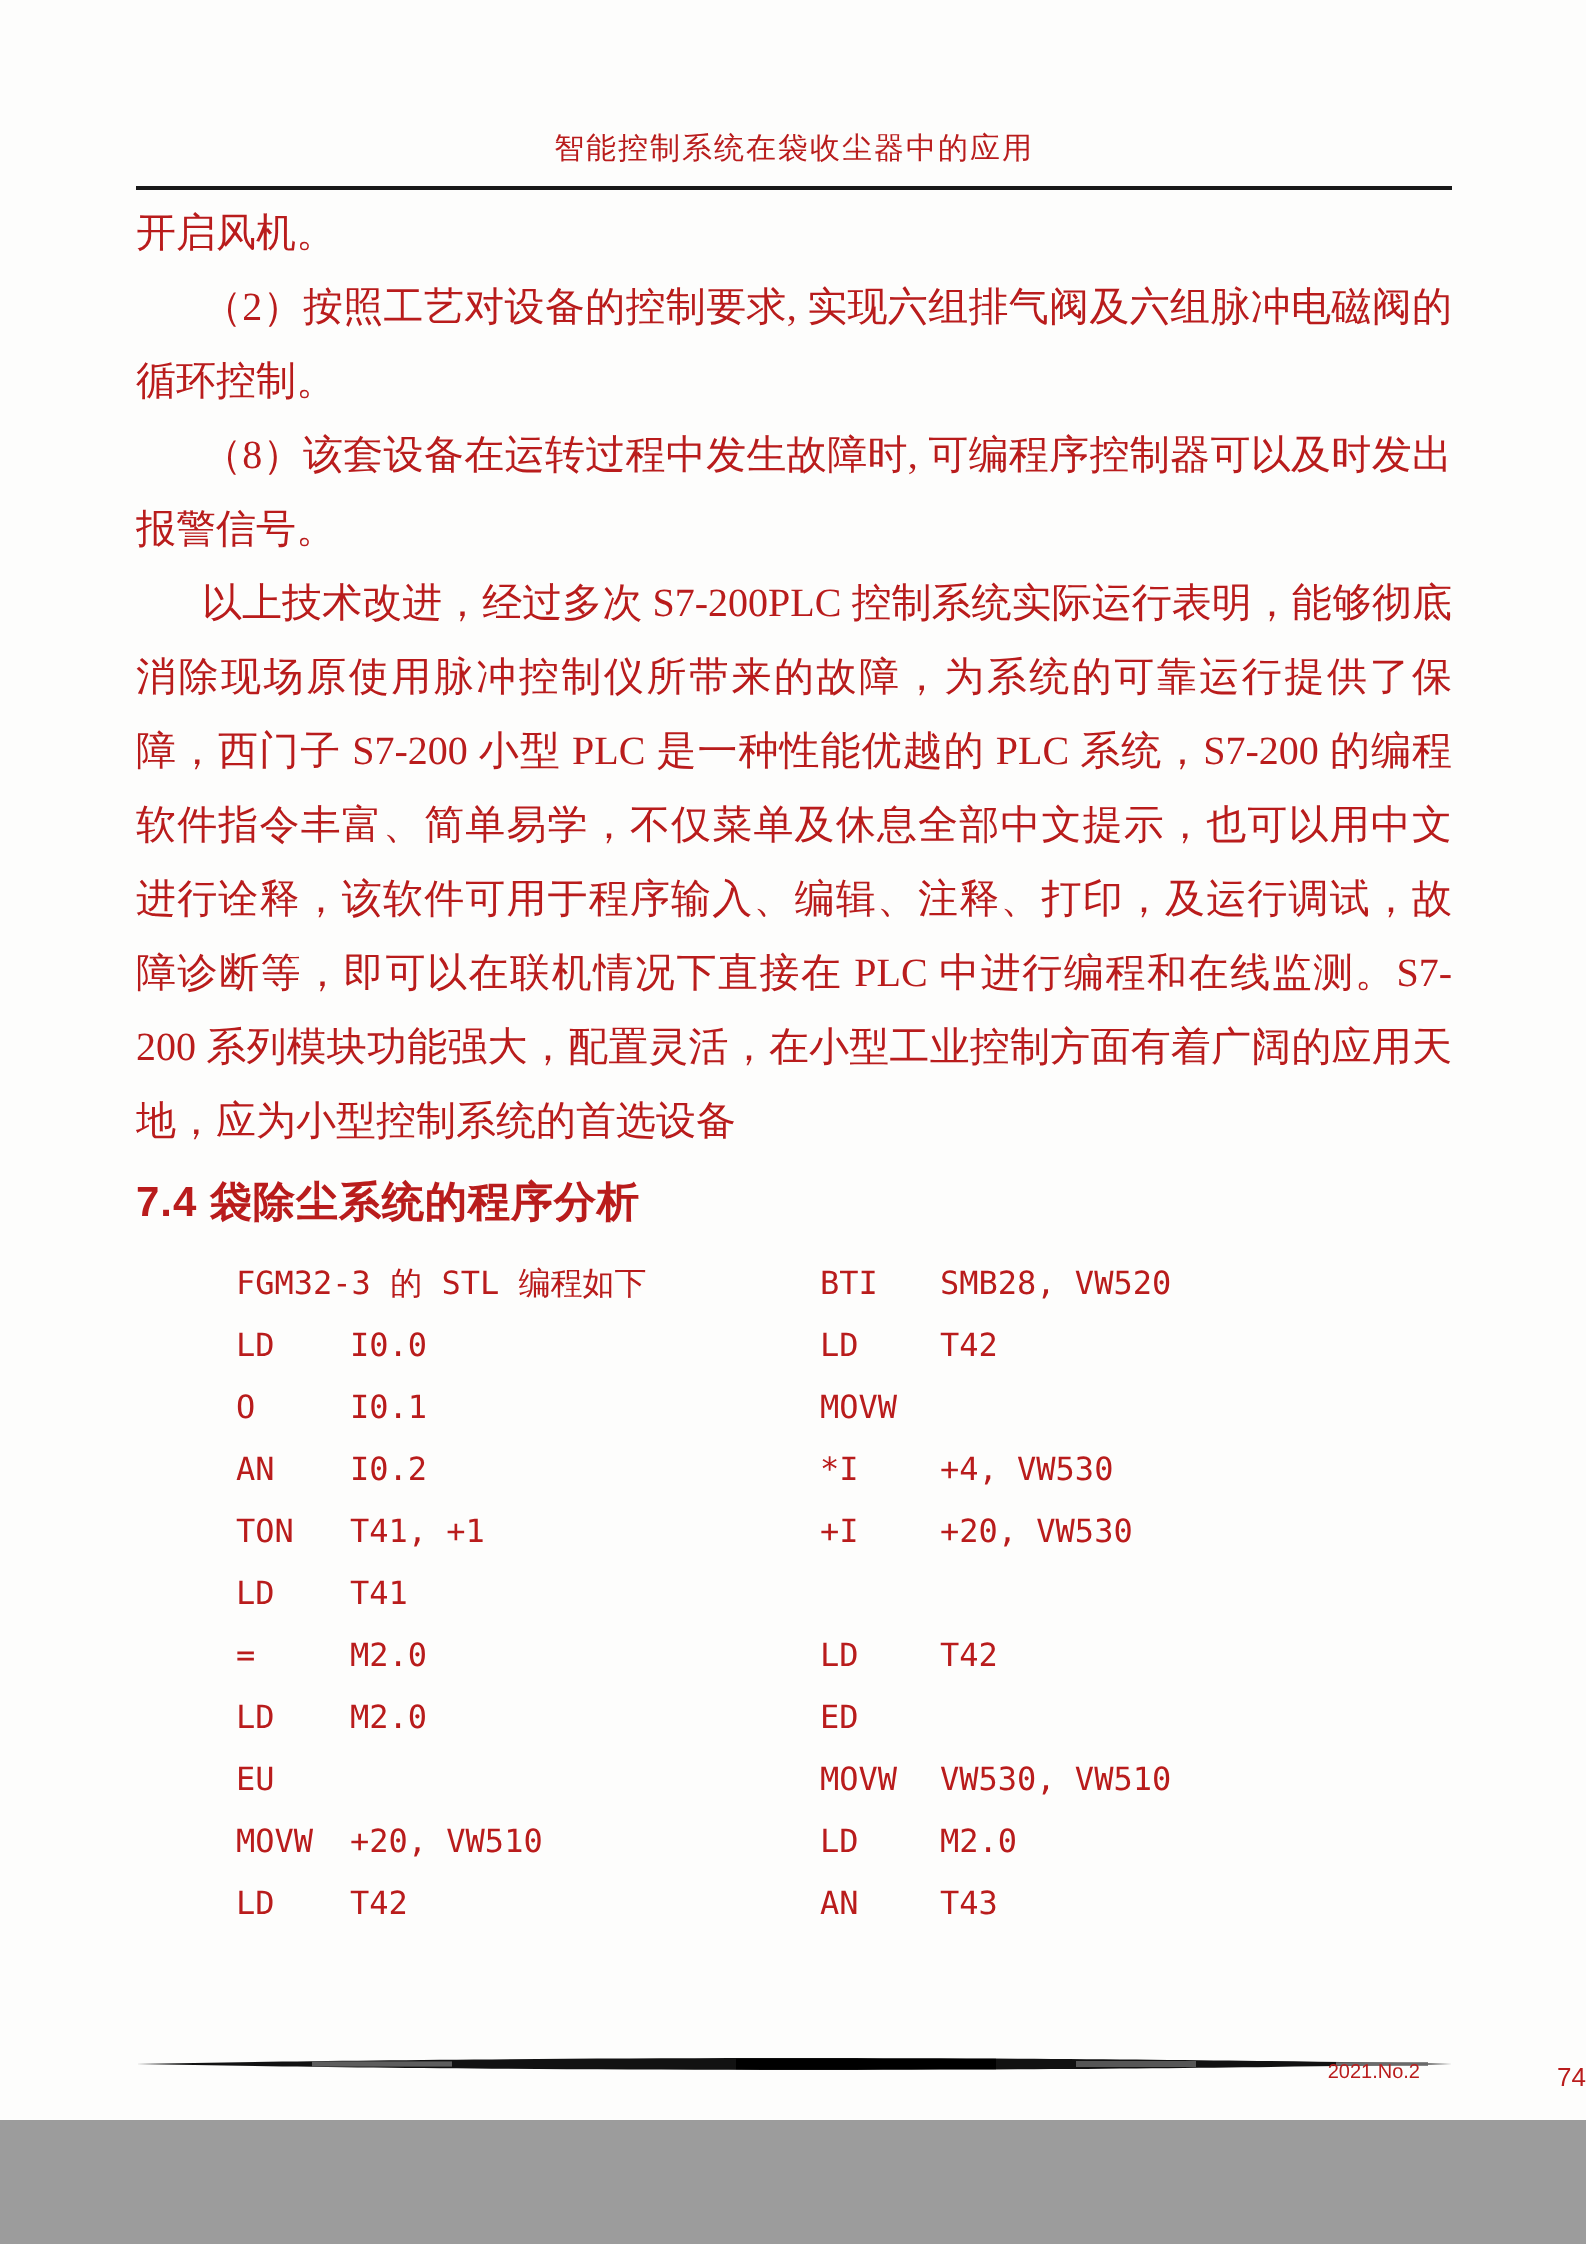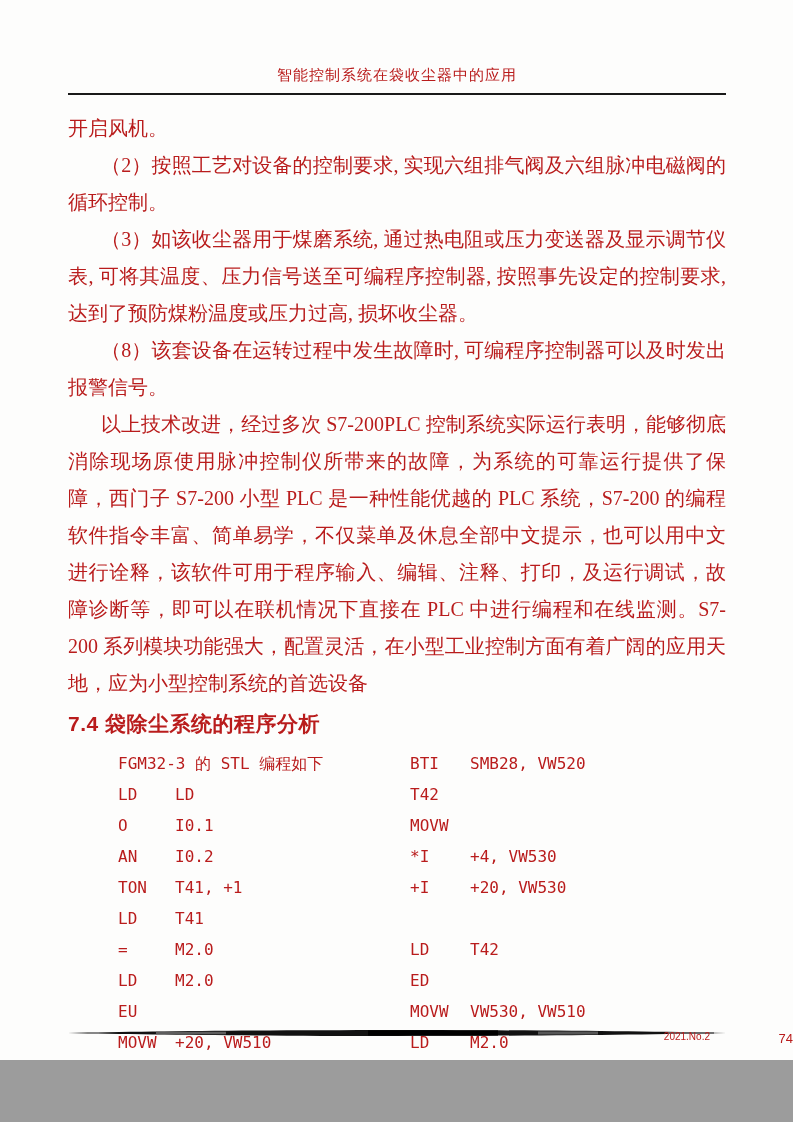--- a/index.html
+++ b/index.html
@@ -19,21 +19,21 @@
     padding-bottom:9px;
     border-bottom:2px solid #191919;
   }
   .running-title{
     font-size:15px;
     letter-spacing:1px;
     line-height:18px;
   }
   
   .body-text{
-    position:absolute;top:99px;left:68px;right:67px;margin-top:11px;
+    position:absolute;top:99px;left:68px;right:67px;
   }
   .body-text p{
     margin:0;
     font-size:20px;
     line-height:37px;
     text-align:justify;
     text-justify:inter-ideograph;
   }
   .body-text p.indent{text-indent:33px;}
   
@@ -82,35 +82,35 @@
 
 <div class="page">
 
   <div class="page-header">
     <div class="running-title">智能控制系统在袋收尘器中的应用</div>
   </div>
 
   <div class="body-text">
     <p>开启风机。</p>
     <p class="indent">（2）按照工艺对设备的控制要求, 实现六组排气阀及六组脉冲电磁阀的循环控制。</p>
-    <p class="indent">（3）如该收尘器用于煤磨系统, 通过热电阻或压力变送器及显示调节仪表, 可将其温度、压力信号送至可编程序控制器, 按照事先设定的控制要求, 达到了预防煤粉温度或压力过高, 损坏收尘器。</p>
     <p class="indent">（8）该套设备在运转过程中发生故障时, 可编程序控制器可以及时发出报警信号。</p>
     <p class="indent">以上技术改进，经过多次 S7-200PLC 控制系统实际运行表明，能够彻底消除现场原使用脉冲控制仪所带来的故障，为系统的可靠运行提供了保障，西门子 S7-200 小型 PLC 是一种性能优越的 PLC 系统，S7-200 的编程软件指令丰富、简单易学，不仅菜单及休息全部中文提示，也可以用中文进行诠释，该软件可用于程序输入、编辑、注释、打印，及运行调试，故障诊断等，即可以在联机情况下直接在 PLC 中进行编程和在线监测。S7-200 系列模块功能强大，配置灵活，在小型工业控制方面有着广阔的应用天地，应为小型控制系统的首选设备</p>
 
     <h2 class="section-heading">7.4 袋除尘系统的程序分析</h2>
 
     <div class="code-listing">
       <div class="code-row">
         <span>FGM32-3 的 STL 编程如下</span>
         <span></span>
         <span>BTI</span>
         <span>SMB28, VW520</span>
       </div>
       <div class="code-row">
         <span>LD</span>
+        <span>I0.0</span>
         <span>LD</span>
         <span>T42</span>
       </div>
       <div class="code-row">
         <span>O</span>
         <span>I0.1</span>
         <span>MOVW</span>
       </div>
       <div class="code-row">
         <span>AN</span>

